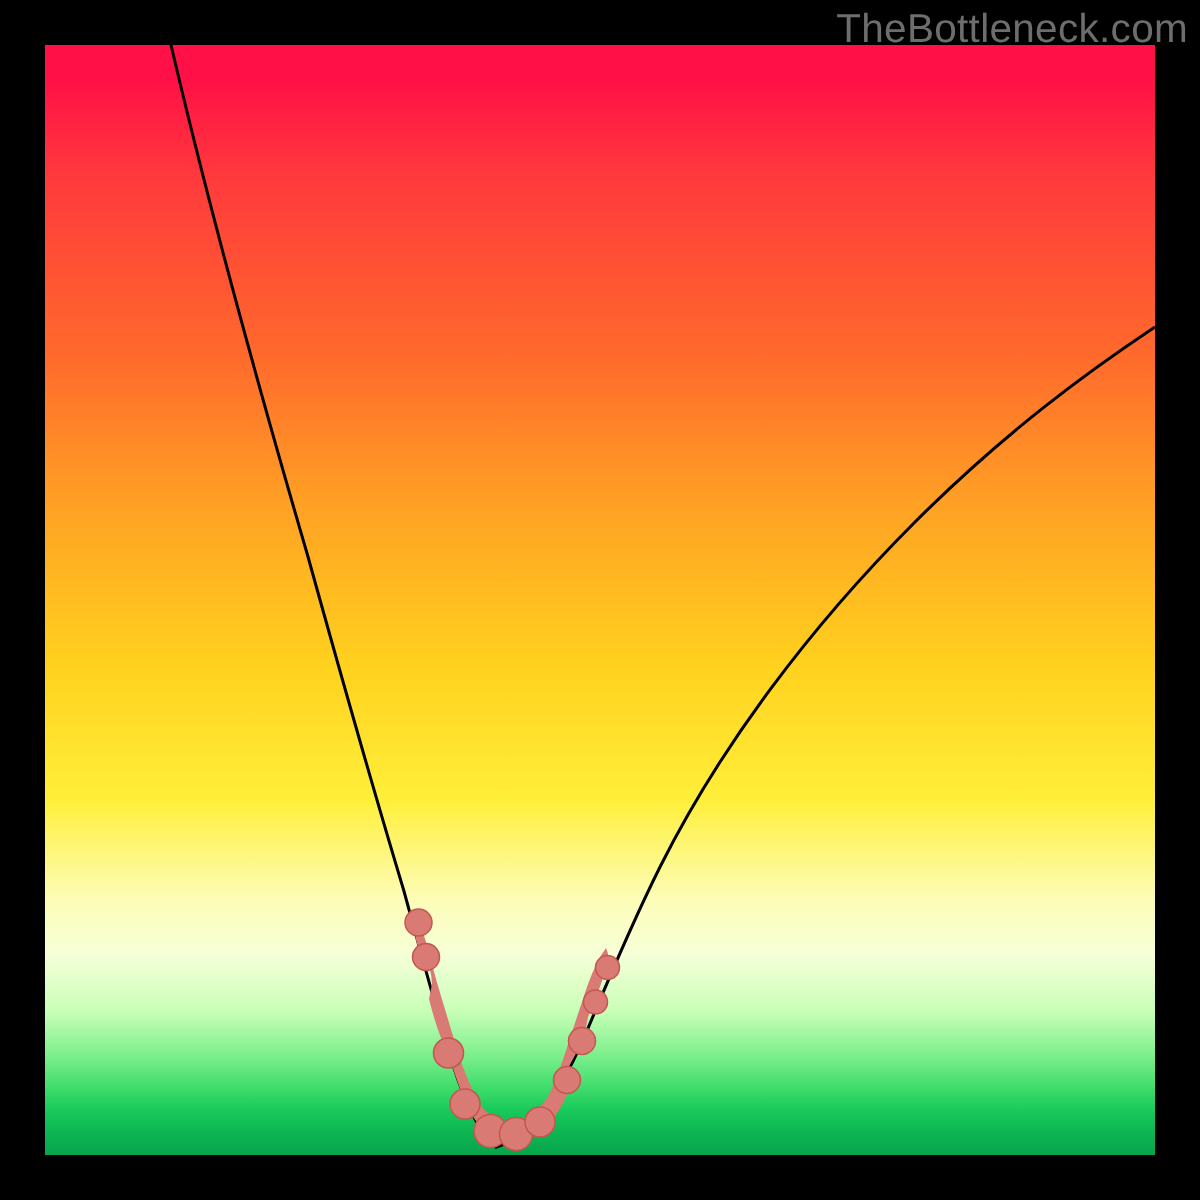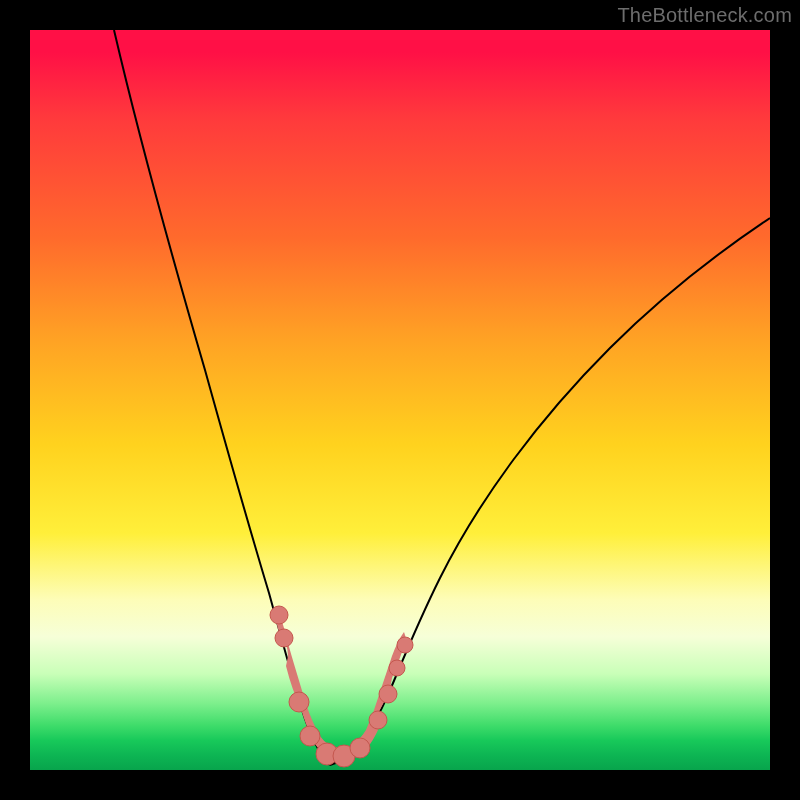--- a/index.html
+++ b/index.html
@@ -48,21 +48,21 @@
       #18c95a 96%,
       #0db553 98%,
       #08a44c 100%
     );
   }
   .watermark {
     position: absolute;
     top: 4px;
     right: 8px;
     color: #6d6d6d;
-    font-size: 20px;
+    font-size: 27px;
     font-weight: 500;
     letter-spacing: 0.2px;
     user-select: none;
   }
   svg.curves {
     position: absolute;
     inset: 0;
   }
 </style>
 </head>

